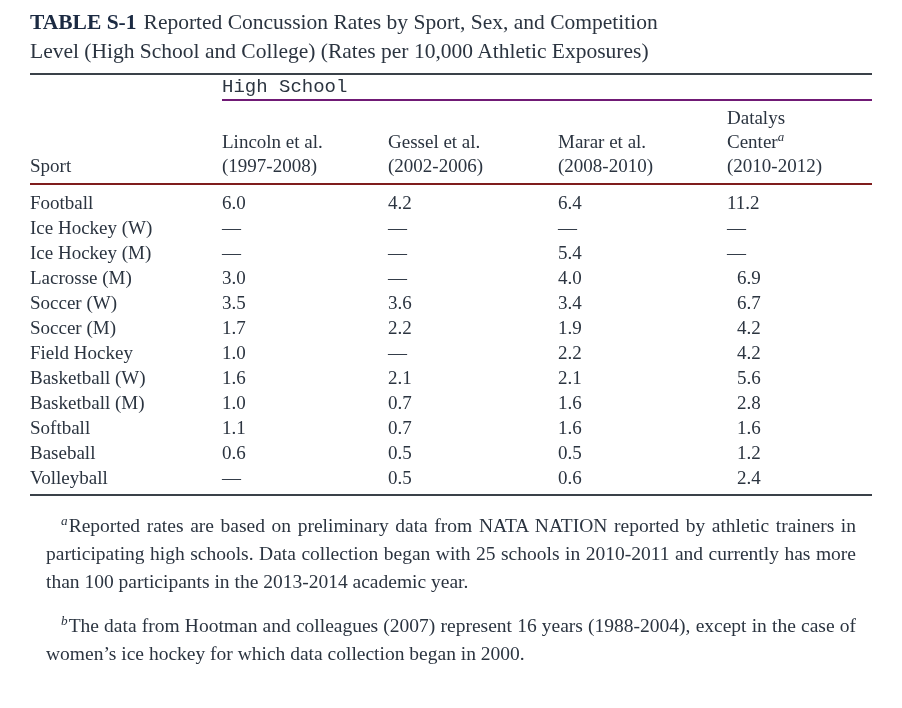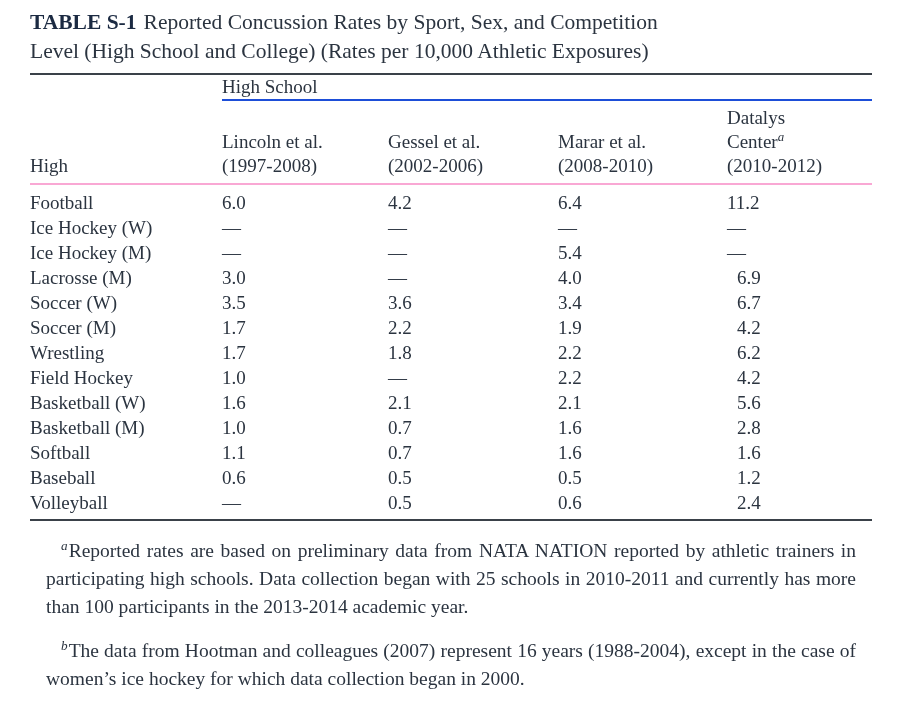--- a/index.html
+++ b/index.html
@@ -43,28 +43,29 @@
   }
   .data-table th, .data-table td {
     text-align: left;
     font-weight: normal;
     padding: 0;
   }
   .group-head {
     font-size: 19px;
     line-height: 24px;
     padding: 6px 0 4px 0;
-    border-bottom: 2px solid #1d4ed8;
+    border-bottom: 2px solid #701a75;
+    font-family: Liberation Mono, monospace;
   }
   .col-head-row th {
     vertical-align: bottom;
     font-size: 19px;
     line-height: 24px;
     padding: 5px 0 5px 0;
-    border-bottom: 2px solid #f9a8d4;
+    border-bottom: 2px solid #7f1d1d;
   }
   .col-head-row th .col-years { white-space: nowrap; }
   sup {
     line-height: 0;
     font-size: 0.68em;
   }
   .col-sup { font-style: italic; }
   tbody td {
     font-size: 19px;
     line-height: 25px;
@@ -115,21 +116,21 @@
     </colgroup>
     <thead>
       <tr>
         <td></td>
         <th colspan="4" class="group-head">
           <span>High School</span>
         </th>
       </tr>
       <tr class="col-head-row" id="column-header-row">
         <th>
-          <div>High</div>
+          <div>Sport</div>
         </th>
 
       <th>
             <div>Lincoln et al.</div>
             <div class="col-years">(1997-2008)</div>
           </th>
           <th>
             <div>Gessel et al.</div>
             <div class="col-years">(2002-2006)</div>
           </th>
@@ -182,27 +183,20 @@
           <td class="num-indent">6.7</td>
         </tr>
         <tr>
           <td>Soccer (M)</td>
           <td>1.7</td>
           <td>2.2</td>
           <td>1.9</td>
           <td class="num-indent">4.2</td>
         </tr>
         <tr>
-          <td>Wrestling</td>
-          <td>1.7</td>
-          <td>1.8</td>
-          <td>2.2</td>
-          <td class="num-indent">6.2</td>
-        </tr>
-        <tr>
           <td>Field Hockey</td>
           <td>1.0</td>
           <td>—</td>
           <td>2.2</td>
           <td class="num-indent">4.2</td>
         </tr>
         <tr>
           <td>Basketball (W)</td>
           <td>1.6</td>
           <td>2.1</td>

